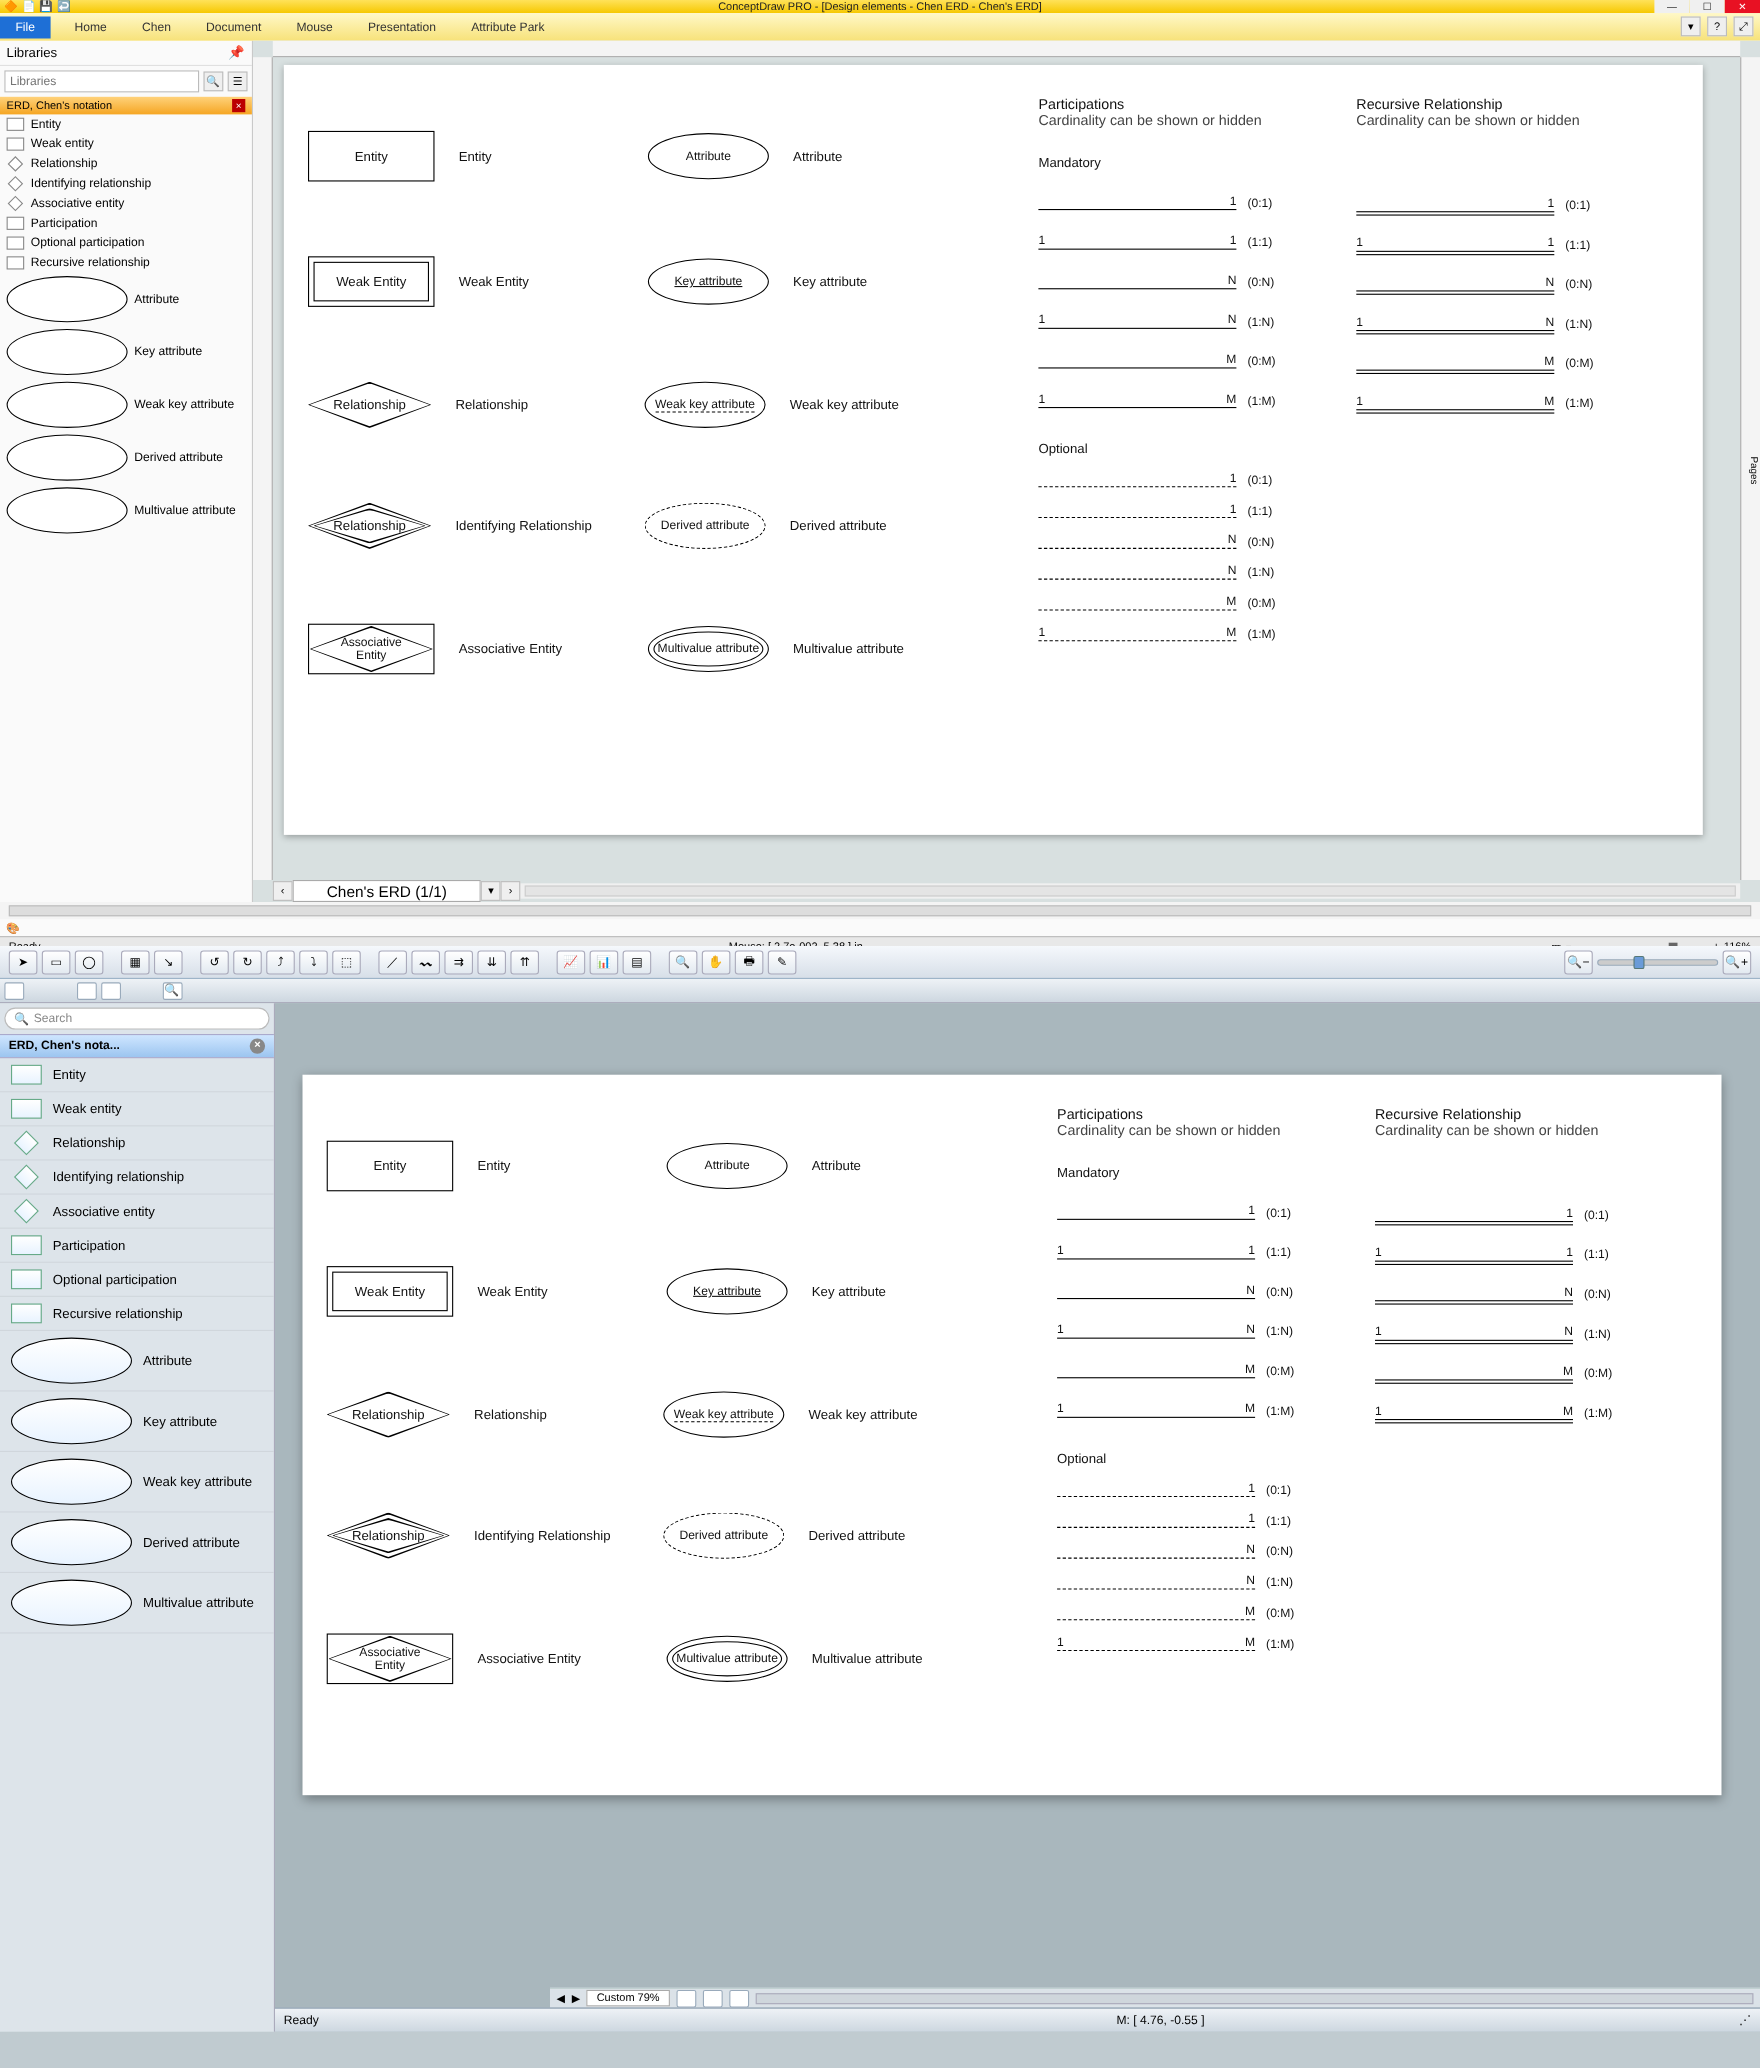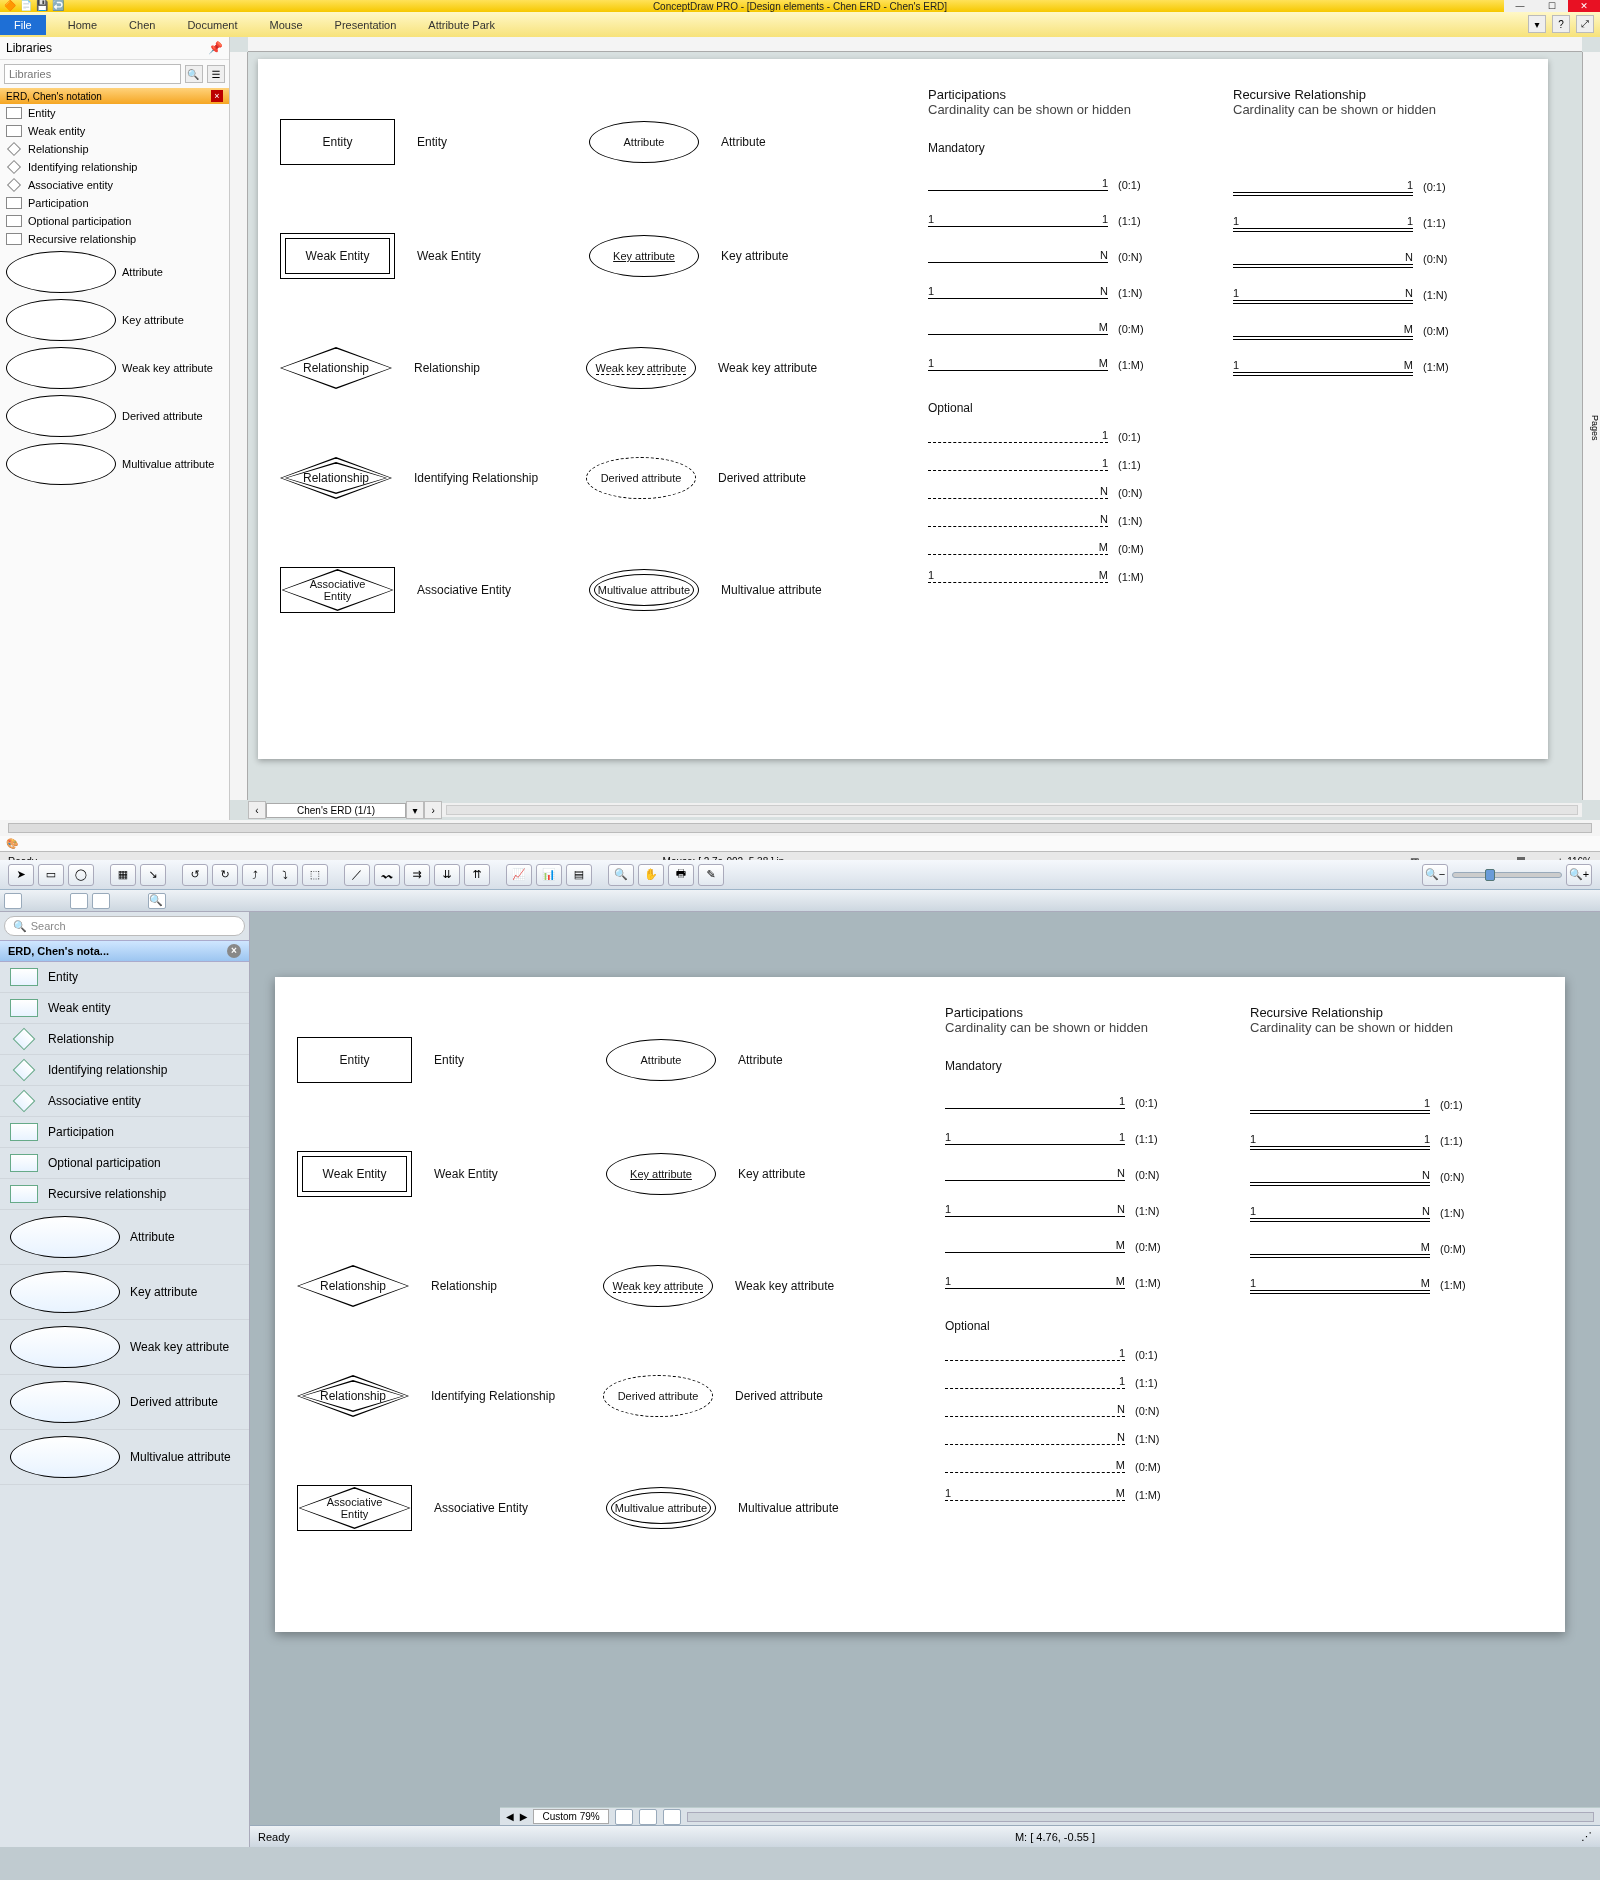--- a/index.html
+++ b/index.html
@@ -90,21 +90,21 @@
 .dashu{border-bottom:1px dashed #000;}
 
 .pline { width:180px; height:14px; position:relative; border-bottom:1.2px solid #000; display:flex; justify-content:space-between; font-size:11px;}
 .pline.dbl::after{content:''; position:absolute; left:0; right:0; bottom:-4px; border-bottom:1.2px solid #000;}
 .pline.dashed{border-bottom-style:dashed;}
 .pcard{font-size:11px; width:40px; padding-top:6px;}
 
 .col-shapes { position:absolute; left:22px; top:60px; width:640px;}
 .row{display:flex; align-items:center; gap:22px; margin-bottom:68px;}
 .row .lab{width:150px; font-size:12px;}
-.col-part { position:absolute; left:670px; top:28px; width:290px;}
+.col-part { position:absolute; left:686px; top:28px; width:290px;}
 .col-rec { position:absolute; left:975px; top:28px; width:290px;}
 .plist .prow{display:flex; align-items:flex-end; gap:10px; margin-top:18px;}
 .plist .prow.tight{margin-top:10px;}
 </style>
 </head>
 <body>
 
 <div class="win-top">
   <div class="win-titlebar">
     <div class="lefticons">
@@ -402,21 +402,21 @@
                     <span>M</span>
                   </span>
       <span class="pcard">(1:M)</span>
                 </div>
               </div>
     </div>
           </div>
       </div>
       <div class="scroll-h">
         <span class="sico">‹</span>
-        <span style="background:#fff;border:1px solid #aaa;padding:1px 30px;font-size:10px;">Chen's ERD (1/1)</span>
+        <span style="background:#fff;border:1px solid #aaa;padding:1px 30px;font-size:14px;">Chen's ERD (1/1)</span>
         <span class="sico">▾</span>
         <span class="sico">›</span>
         <div style="flex:1;height:10px;background:#e4e4e4;margin:0 4px;border:1px solid #ccc;"></div>
       </div>
     </div>
   </div>
 
   <div class="win-bottom-scroll">
     <div style="flex:1;height:10px;background:#ddd;border:1px solid #bbb;"></div>
   </div>

